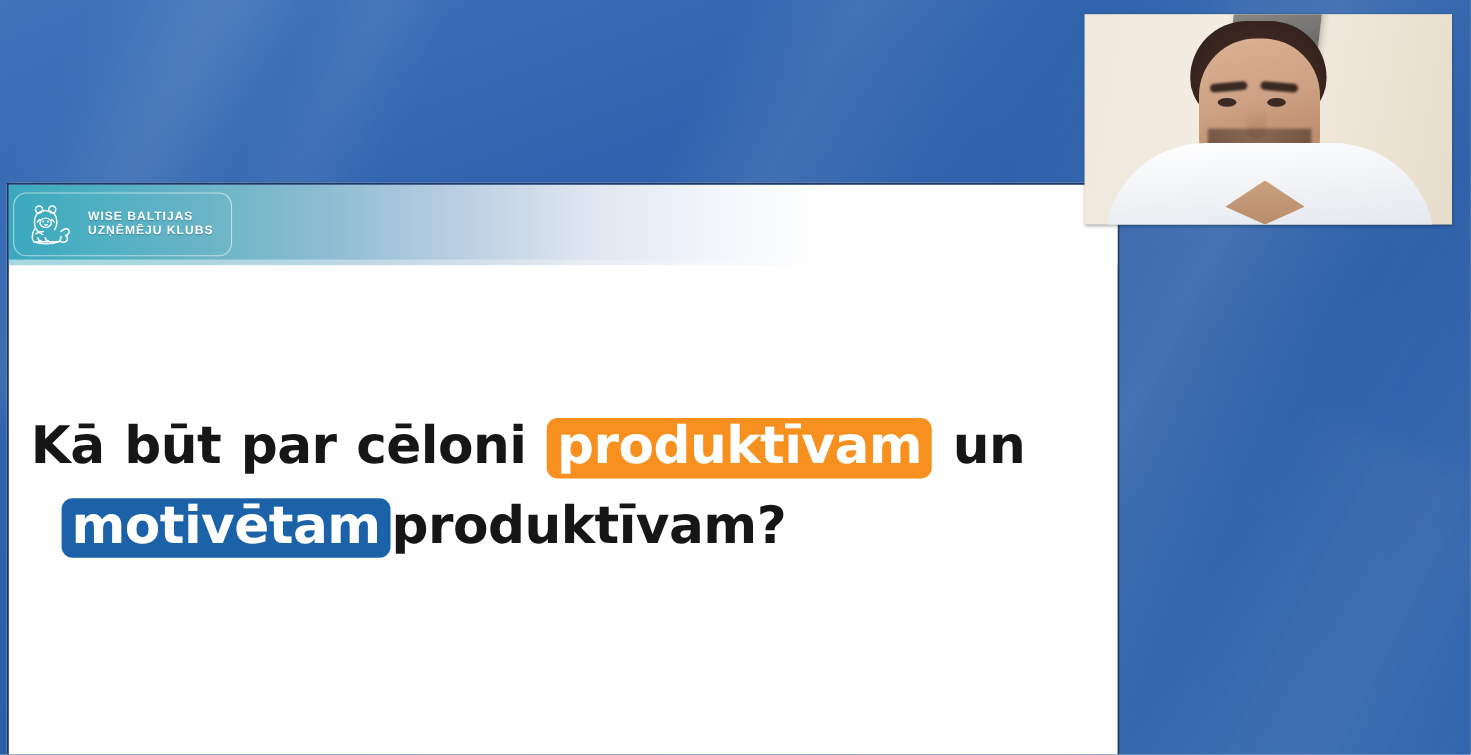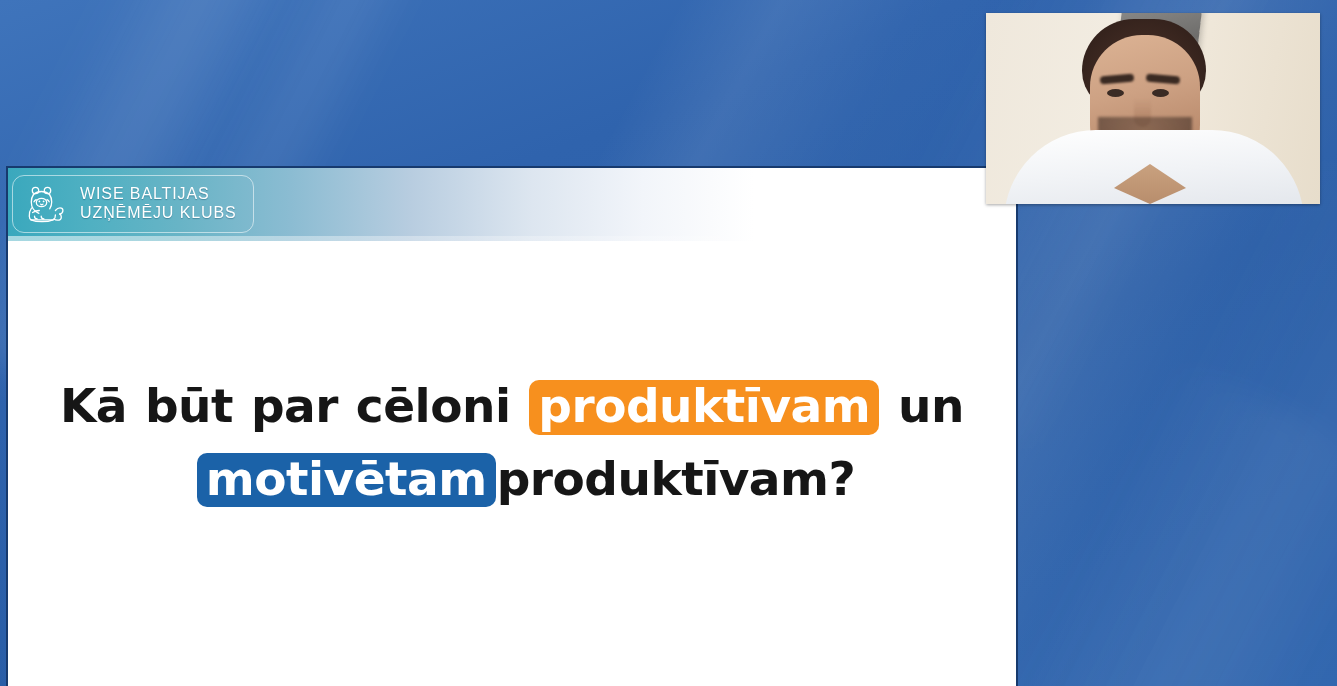--- a/index.html
+++ b/index.html
@@ -58,34 +58,34 @@
     position:absolute; left:4px; top:7px;
     display:flex; align-items:center; gap:13px;
     padding:6px 16px 6px 10px;
     border:1.5px solid rgba(255,255,255,.55);
     border-radius:12px;
     height:58px;
   }
   #bear-icon { width:44px; height:44px; flex:0 0 44px; display:block; }
   #logo-text {
     color:#ffffff;
-    font-weight:normal;
-    font-size:16px;
+    font-weight:bold;
+    font-size:11px;
     letter-spacing:.9px;
     line-height:1.18;
     text-shadow:0 1px 1px rgba(0,60,90,.35);
     white-space:pre-line;
   }
 
   
   #headline {
     position:absolute;
     left:0; right:0; top:205px;
-    padding:0 32px;
-    text-align:center;
+    padding:0 20px;
+    text-align:left;
     font-family:"DejaVu Sans", sans-serif;
     font-weight:bold;
     font-size:47px;
     line-height:1.42;
     color:#161616;
     letter-spacing:-0.5px;
     word-spacing:2px;
   }
   #headline .hl {
     display:inline-block;

